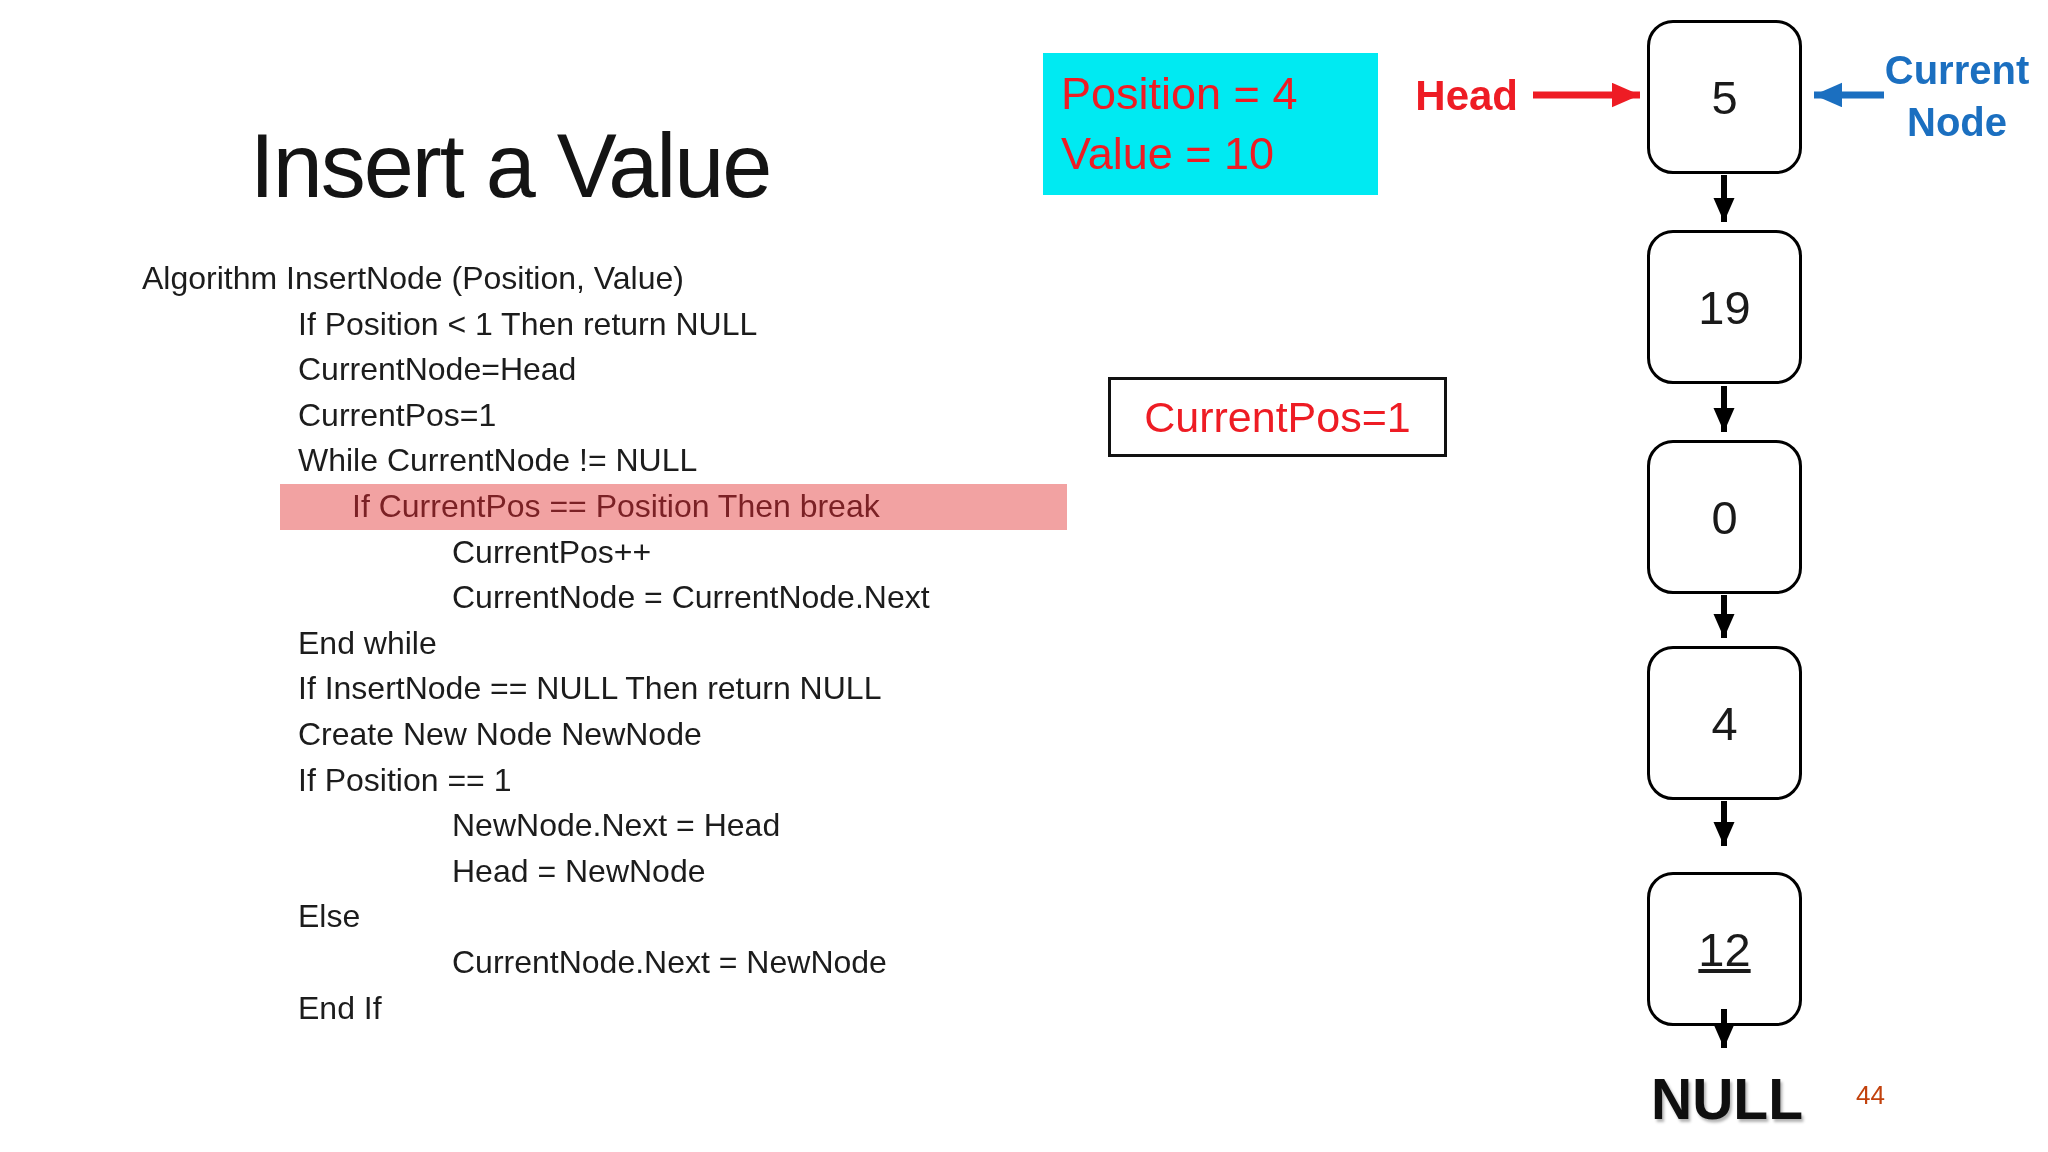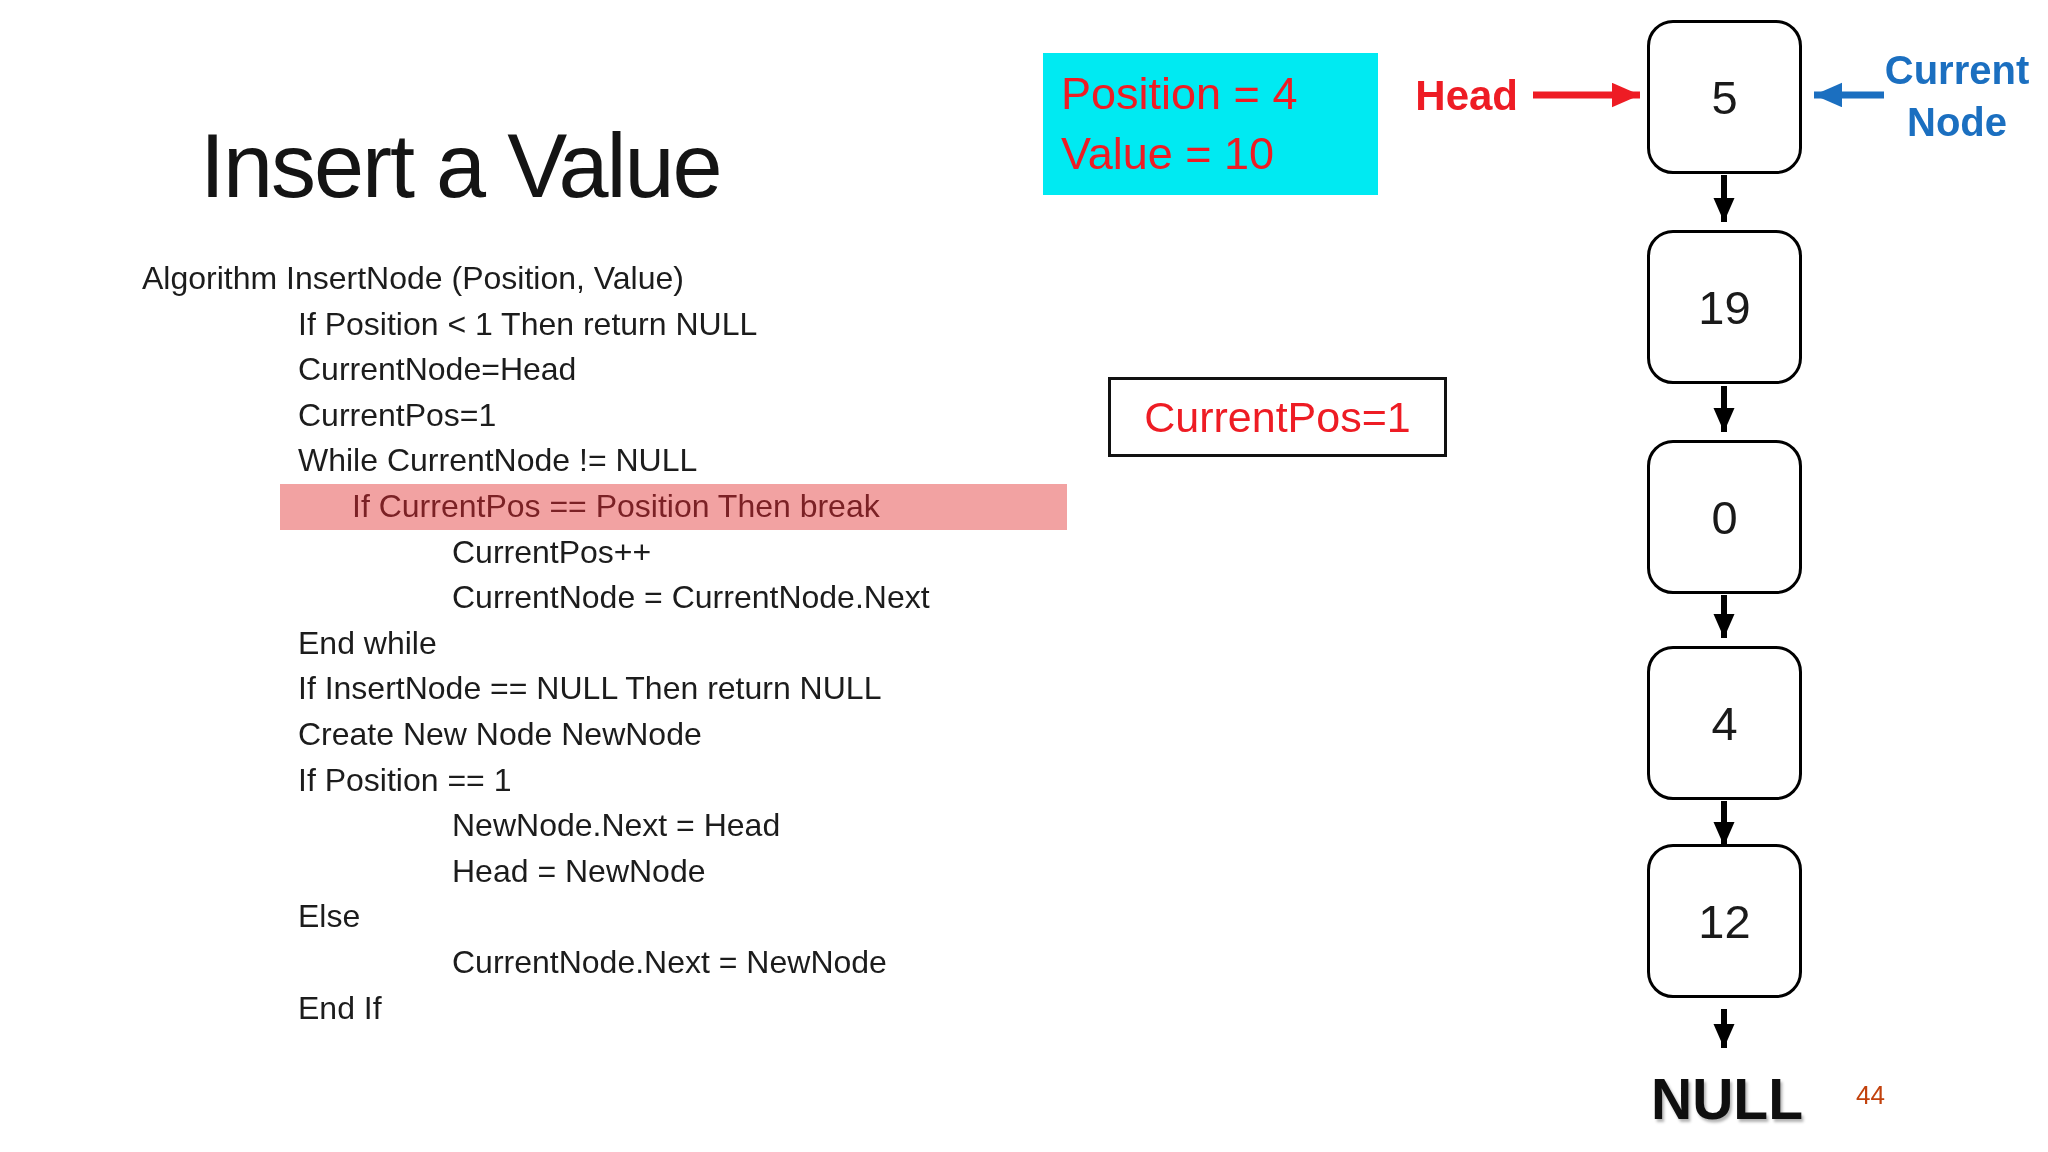--- a/index.html
+++ b/index.html
@@ -2,21 +2,21 @@
 <html><head>
 <meta charset="utf-8">
 <style>
   html,body{margin:0;padding:0;background:#ffffff;}
   #slide{
     position:relative;width:2048px;height:1152px;background:#ffffff;
     font-family:"Liberation Sans",sans-serif;color:#1a1a1a;overflow:hidden;
   }
   
   #title{
-    position:absolute;left:200px;top:118px;width:620px;text-align:left;
+    position:absolute;left:200px;top:118px;width:620px;text-align:center;
     font-size:90px;font-weight:300;letter-spacing:-2px;color:#141414;line-height:96px;
   }
   
   #code{
     position:absolute;left:142px;top:256px;width:1000px;
     font-size:32px;line-height:45.6px;color:#1c1c1c;white-space:nowrap;
   }
   .cl{height:45.6px;}
   .ind1{padding-left:156px;}
   .ind2{padding-left:310px;}
@@ -52,21 +52,21 @@
   .node{
     position:absolute;left:1647px;width:155px;height:154px;
     border:3px solid #000;border-radius:26px;background:#fff;box-sizing:border-box;
     display:flex;align-items:center;justify-content:center;
     font-size:47px;color:#1a1a1a;
   }
   #node-0{top:20px;}
   #node-1{top:230px;}
   #node-2{top:440px;}
   #node-3{top:646px;}
-  #node-4{top:844px;}
+  #node-4{top:872px;text-decoration:underline;}
   
   #null-label{
     position:absolute;left:1627px;top:1066px;width:200px;text-align:center;
     font-size:57px;font-weight:bold;color:#0f0f0f;
     text-shadow:2px 3px 3px rgba(0,0,0,0.30);
   }
   
   #page-number{
     position:absolute;left:1856px;top:1080px;font-size:26px;color:#c2410c;
   }

